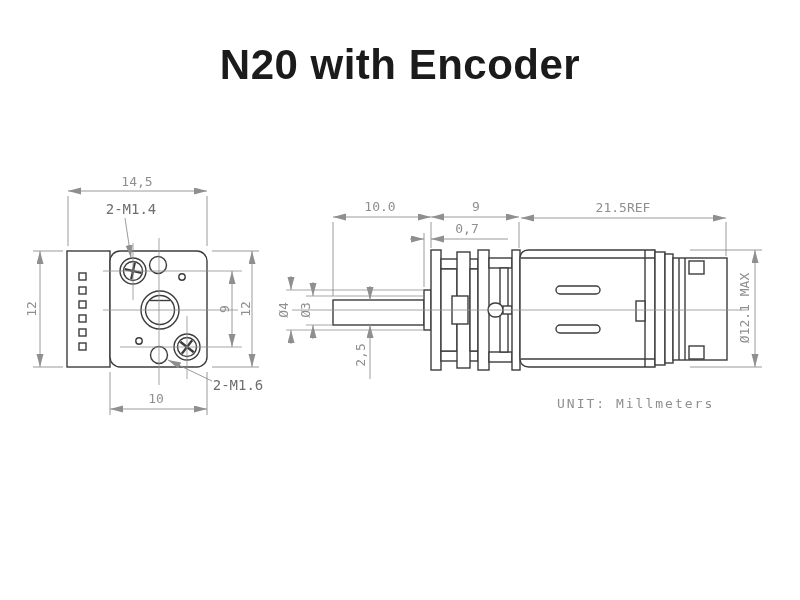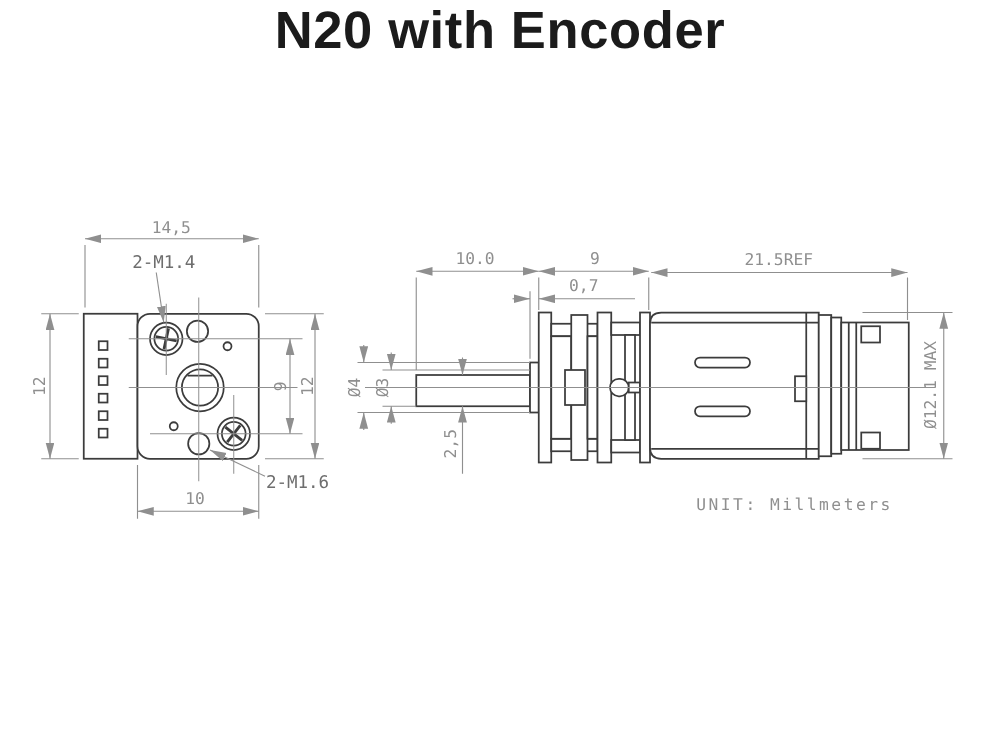--- a/index.html
+++ b/index.html
@@ -1,21 +1,21 @@
 <!DOCTYPE html>
 <html style="--outline: #3c3c3c; --dimension: #8f8f8f; --label: #6e6e6e; --title: #1b1b1b; --bg: #ffffff;"><head>
 <meta charset="utf-8">
 <style>
   :root{
     --outline:#3c3c3c; --dimension:#8f8f8f; --label:#6e6e6e; --title:#1b1b1b; --bg:#ffffff;
   }
   *{margin:0;padding:0;box-sizing:border-box}
   html,body{width:800px;height:600px;overflow:hidden;background:var(--bg);}
   body{font-family:"Liberation Sans", sans-serif;}
-  .header{height:130px;display:flex;align-items:flex-start;justify-content:center;}
+  .header{height:130px;display:flex;align-items:center;justify-content:center;}
   .header h1{font-size:42px;font-weight:700;color:var(--title);letter-spacing:.5px;}
   svg{display:block;}
   .part{stroke:var(--outline);stroke-width:1.4;fill:#ffffff;}
   .partline{stroke:var(--outline);stroke-width:1.4;fill:none;}
   .screwcross{stroke:var(--outline);stroke-width:2.3;fill:none;}
   .dim{stroke:var(--dimension);stroke-width:0.9;fill:none;}
   .axis{stroke:var(--dimension);stroke-width:0.8;fill:none;}
   text.dimtext{fill:var(--dimension);font:13px "DejaVu Sans Mono", monospace;}
   text.labeltext{fill:var(--label);font:14px "DejaVu Sans Mono", monospace;}
   text.unittext{fill:var(--dimension);font:13px "DejaVu Sans Mono", monospace;letter-spacing:2px;}

